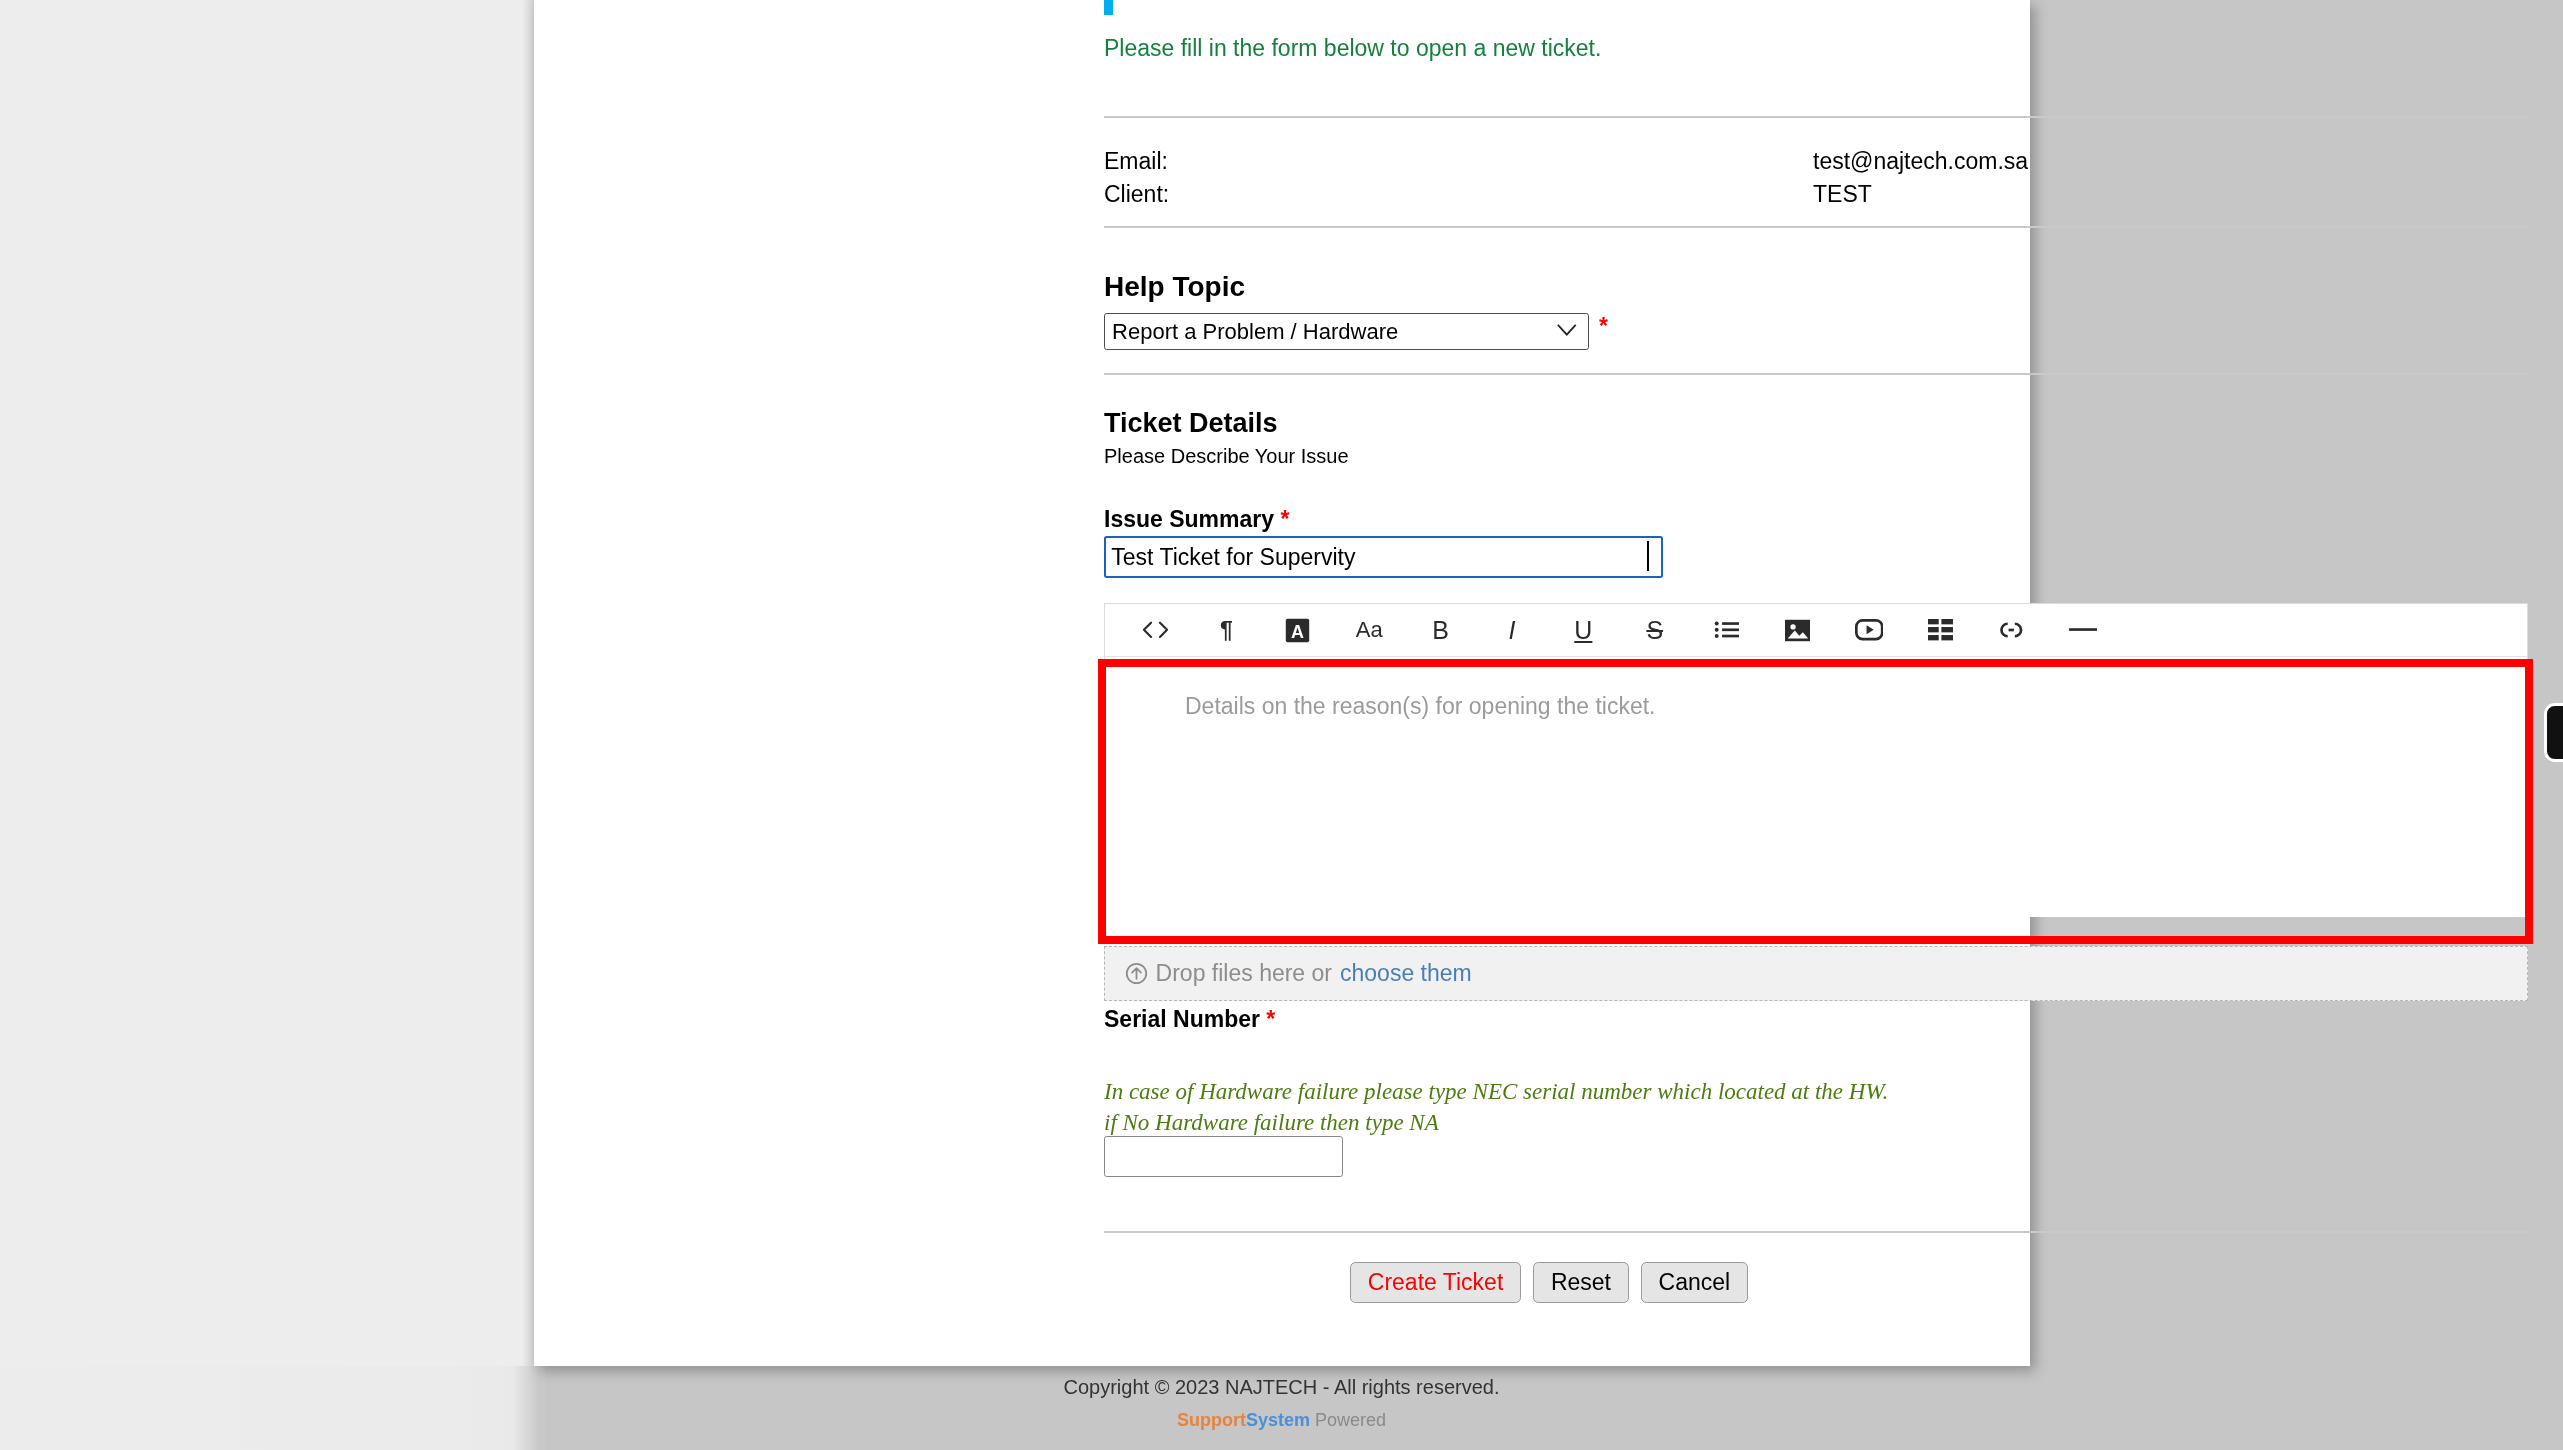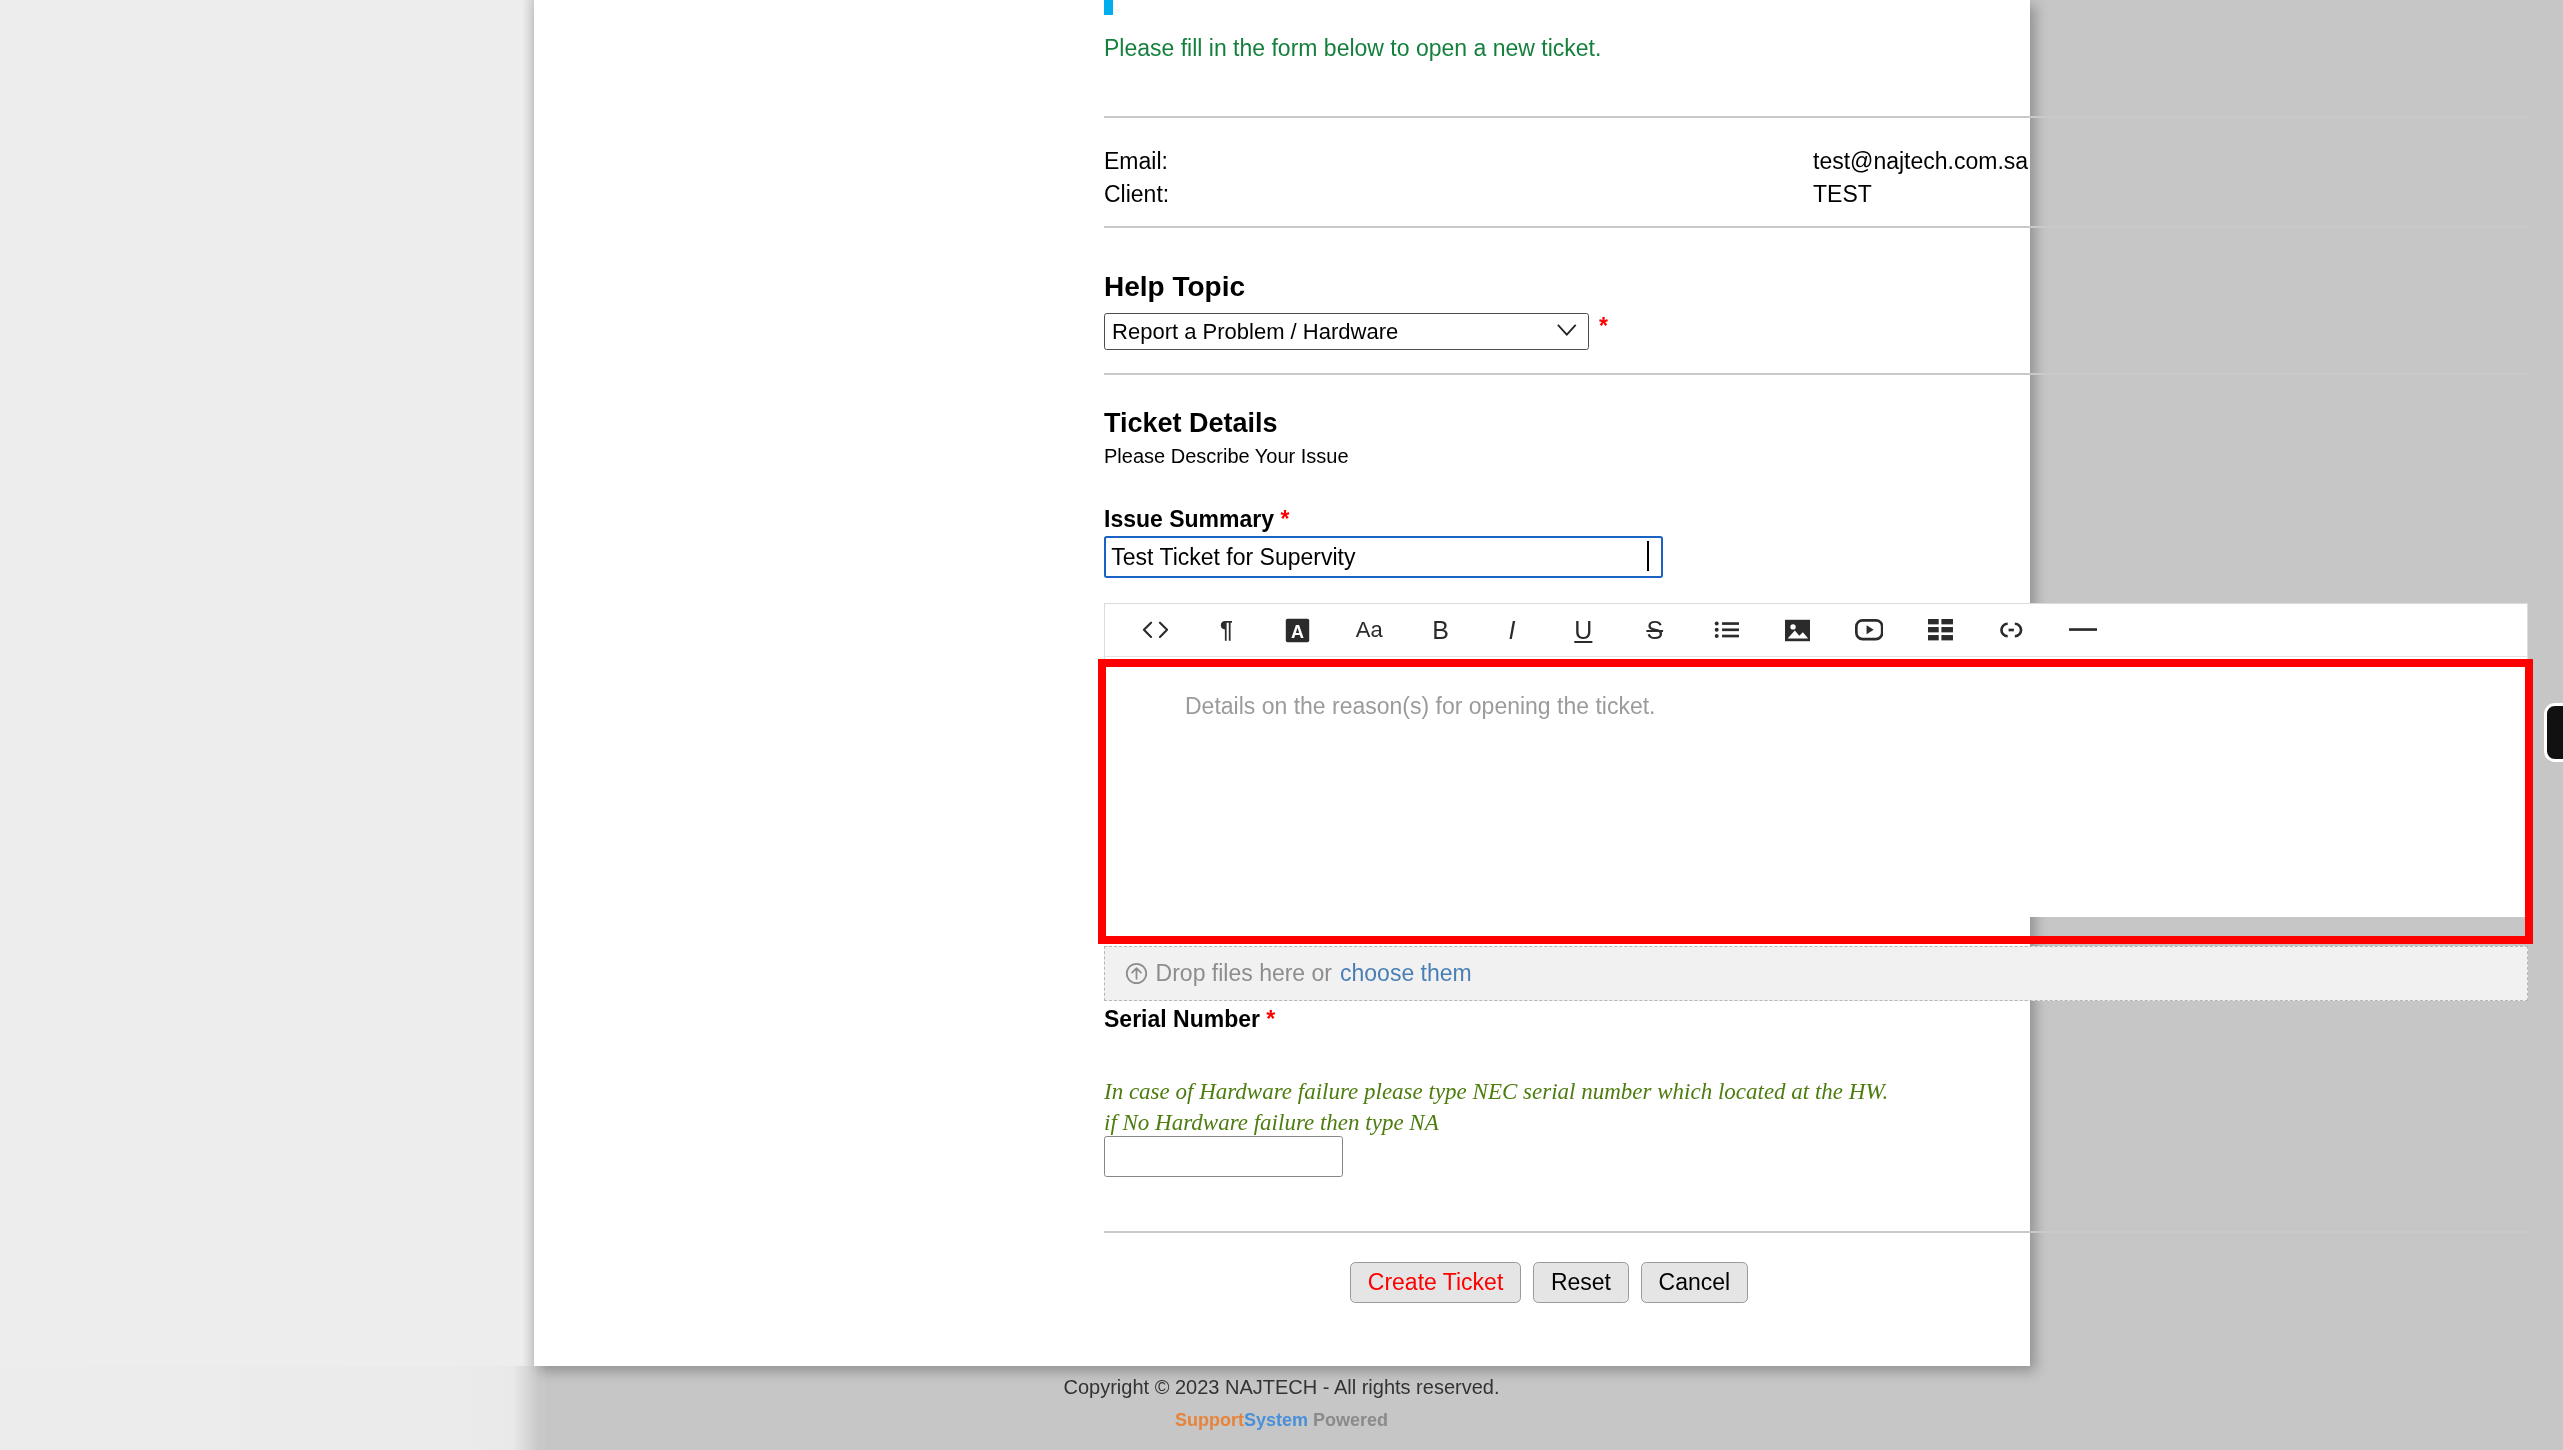--- a/index.html
+++ b/index.html
@@ -269,21 +269,21 @@
     font-size: 20px; color: #333;
     margin: 0 0 10.7px 0;
     line-height: 1.2;
   }
   .footer-brand {
     font-size: 18px;
     line-height: 1.2;
   }
   .brand-support { color: #e8833a; font-weight: bold; }
   .brand-system { color: #4a90d9; font-weight: bold; }
-  .brand-powered { color: #8a8a8a; font-weight: bold; }
+  .brand-powered { color: #8a8a8a; }
 
   
   .edge-tab {
     position: absolute;
     right: -10.7px; top: 703px;
     width: 30px; height: 59px;
     background: #111111;
     border: 3.6px solid #ffffff;
     border-radius: 10.7px;
   }

